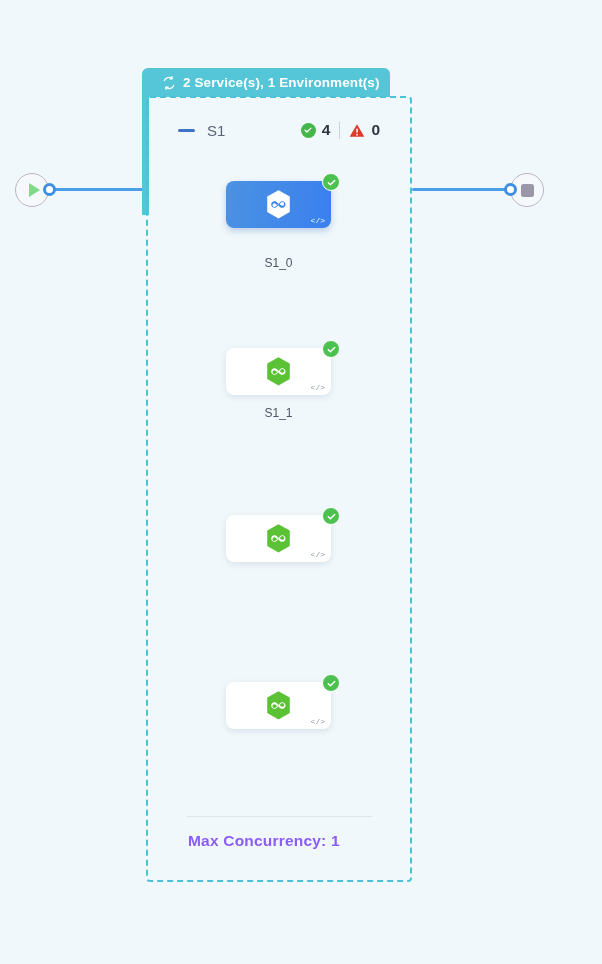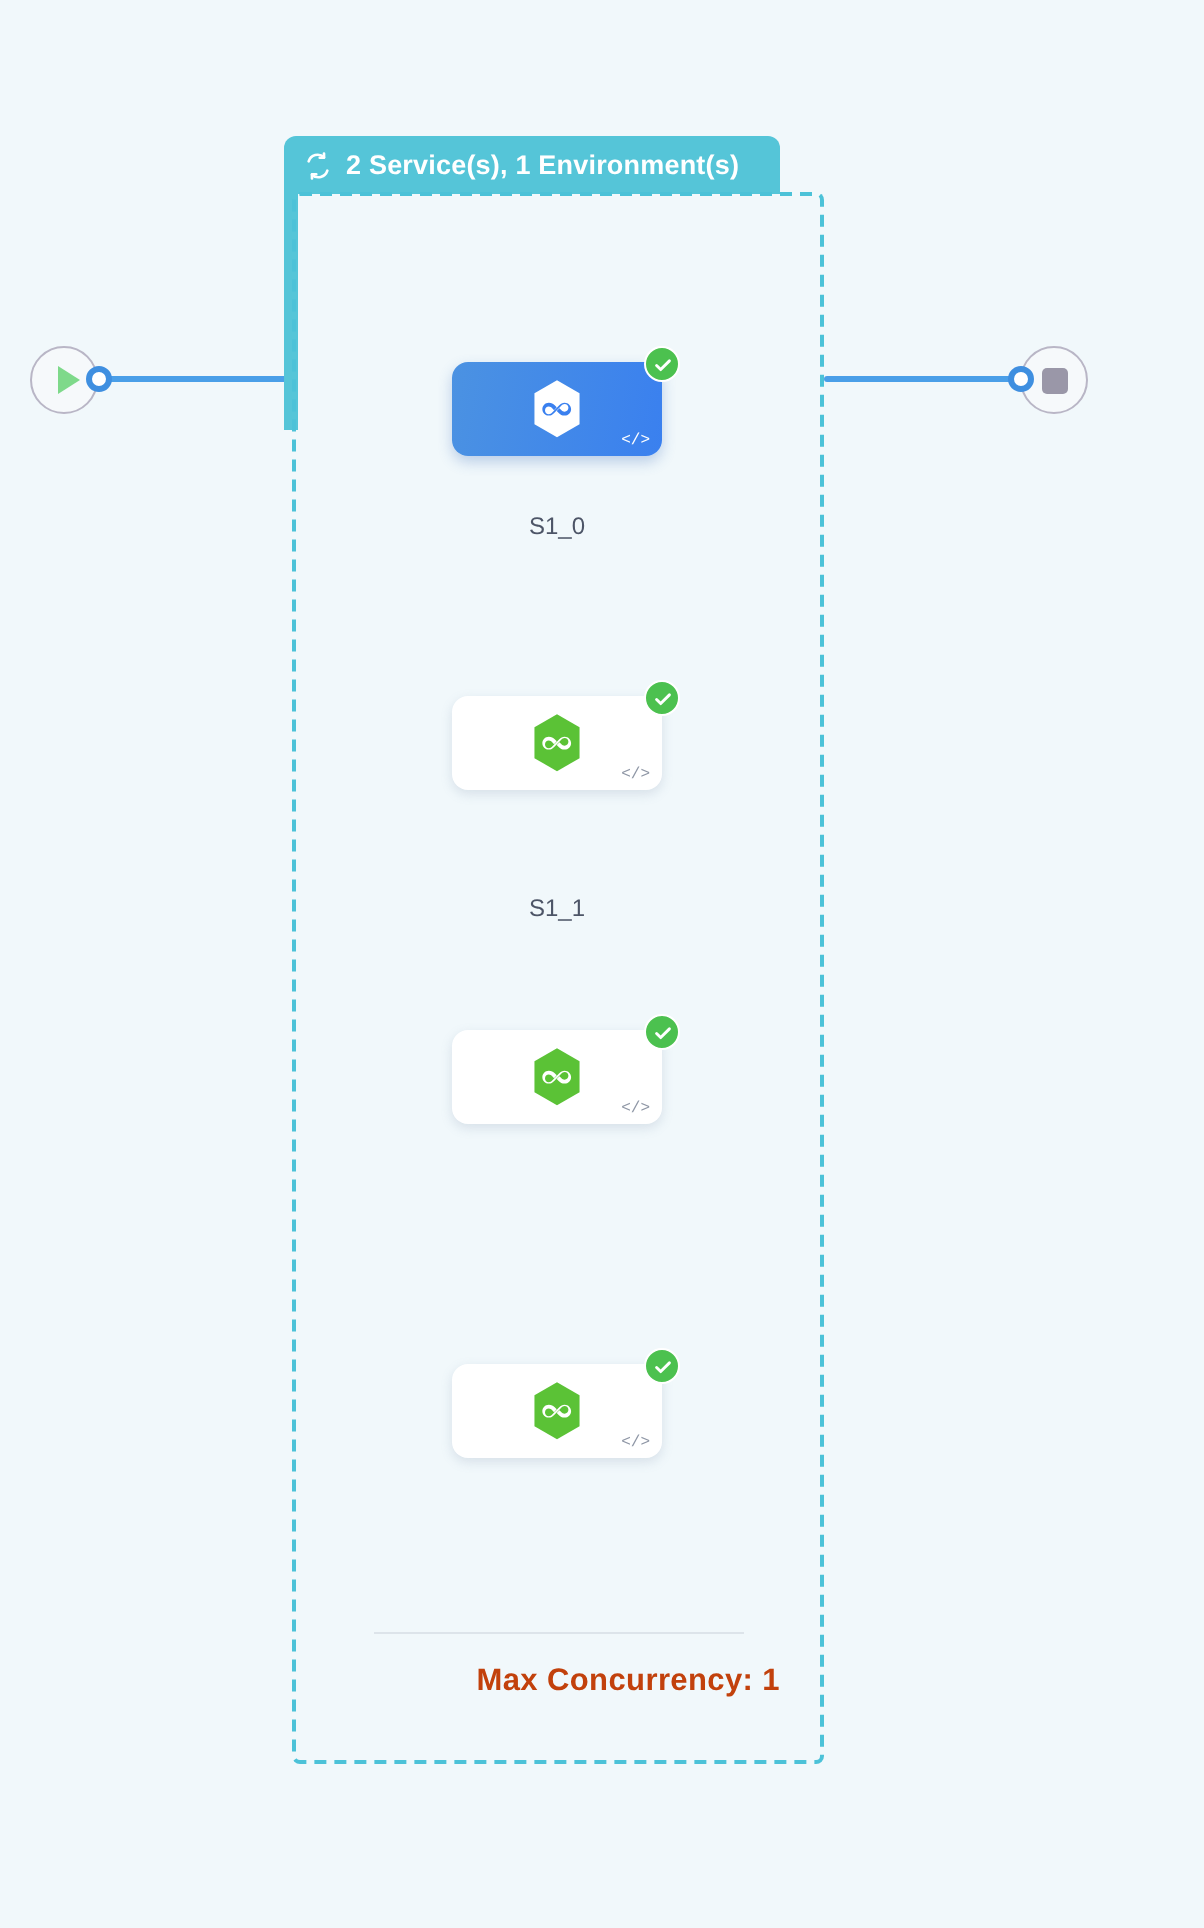--- a/index.html
+++ b/index.html
@@ -77,21 +77,21 @@
   .group-header {
     position: absolute;
     left: 142px;
     top: 68px;
     width: 248px;
     height: 29px;
     background: #55c5d8;
     border-radius: 6px 6px 0 0;
     display: flex;
     align-items: center;
-    padding-left: 9px;
+    padding-left: 19px;
     box-sizing: border-box;
     color: #ffffff;
     font-size: 13.5px;
     font-weight: bold;
     letter-spacing: 0.1px;
   }
   .group-header .hdr-icon {
     width: 16px;
     height: 16px;
     margin-right: 6px;
@@ -232,42 +232,42 @@
 
   .node-label {
     position: absolute;
     left: 186px;
     width: 185px;
     text-align: center;
     font-size: 12px;
     color: #4d5567;
   }
   .label-0 { top: 256px; }
-  .label-1 { top: 447px; }
+  .label-1 { top: 406px; }
   .label-2 { top: 590px; }
   .label-3 { top: 757px; }
 
   
   .group-divider {
     position: absolute;
     left: 187px;
     top: 816px;
     width: 185px;
     height: 1px;
     background: #dde4ea;
   }
   .group-footer {
     position: absolute;
-    left: 170px;
+    left: 188px;
     top: 832px;
     width: 220px;
-    text-align: right;
+    text-align: left;
     font-size: 15.5px;
     font-weight: bold;
-    color: #c2410c;
+    color: #8b5cf6;
     letter-spacing: 0.2px;
   }
 </style>
 </head>
 <body>
 
 <div class="canvas">
 
   <div class="edge edge-left"></div>
   <div class="edge edge-right"></div>
@@ -289,20 +289,43 @@
       <path d="M16.5 2.6v3.2h-3.2" fill="none" stroke="#ffffff" stroke-width="2" stroke-linecap="round" stroke-linejoin="round"></path>
       <path d="M7.5 21.4v-3.2h3.2" fill="none" stroke="#ffffff" stroke-width="2" stroke-linecap="round" stroke-linejoin="round"></path>
     </svg>
     <span>2 Service(s), 1 Environment(s)</span>
   </div>
 
   <div class="group-leftbar"></div>
 
   <div class="group-body"></div>
 
+  <div class="group-title-row">
+    <div class="collapse-dash"></div>
+    <span class="group-name">S1</span>
+    <div class="status-group">
+      <div class="status-ok">
+        <span class="badge-ok">
+          <svg viewBox="0 0 24 24">
+              <path d="M5 12.5l4.5 4.5L19 7.5" fill="none" stroke="#ffffff" stroke-width="3.2" stroke-linecap="round" stroke-linejoin="round"></path>
+            </svg>
+        </span>
+        <span class="status-count">4</span>
+      </div>
+      <div class="status-divider"></div>
+      <div class="status-err">
+        <svg class="warn-tri" viewBox="0 0 24 22">
+          <path d="M12 1.6L23 20.4H1z" fill="#dc3a2b"></path>
+          <rect x="10.9" y="8" width="2.2" height="6.4" rx="1.1" fill="#ffffff"></rect>
+          <circle cx="12" cy="17.2" r="1.3" fill="#ffffff"></circle>
+        </svg>
+        <span class="status-count">0</span>
+      </div>
+    </div>
+  </div>
 
   <div class="node node-selected node-0">
     <svg class="node-logo" viewBox="0 0 40 44">
       <path d="M20 1.6l16 9.2v22L20 42 4 32.8v-22z" fill="#ffffff"></path>
       <path d="M14.2 17.5c-2.6 0-4.6 2.1-4.6 4.6s2 4.6 4.6 4.6c1.6 0 2.7-.8 3.8-1.9l5-5.1c.7-.7 1.4-1.2 2.4-1.2 1.5 0 2.7 1.2 2.7 2.7s-1.2 2.7-2.7 2.7c-1 0-1.7-.5-2.4-1.2l-1.3-1.3-1.9 2 1.4 1.4c1.1 1.1 2.3 1.9 4.2 1.9 2.6 0 4.6-2.1 4.6-4.6s-2-4.6-4.6-4.6c-1.6 0-2.7.8-3.8 1.9l-5 5.1c-.7.7-1.4 1.2-2.4 1.2-1.5 0-2.7-1.2-2.7-2.7s1.2-2.7 2.7-2.7c1 0 1.7.5 2.4 1.2l1.3 1.3 1.9-2-1.4-1.4c-1.1-1.1-2.3-1.9-4.2-1.9z" fill="#3a80ef"></path>
     </svg>
     <span class="node-check">
       <svg viewBox="0 0 24 24">
           <path d="M5 12.5l4.5 4.5L19 7.5" fill="none" stroke="#ffffff" stroke-width="3.2" stroke-linecap="round" stroke-linejoin="round"></path>
         </svg>

